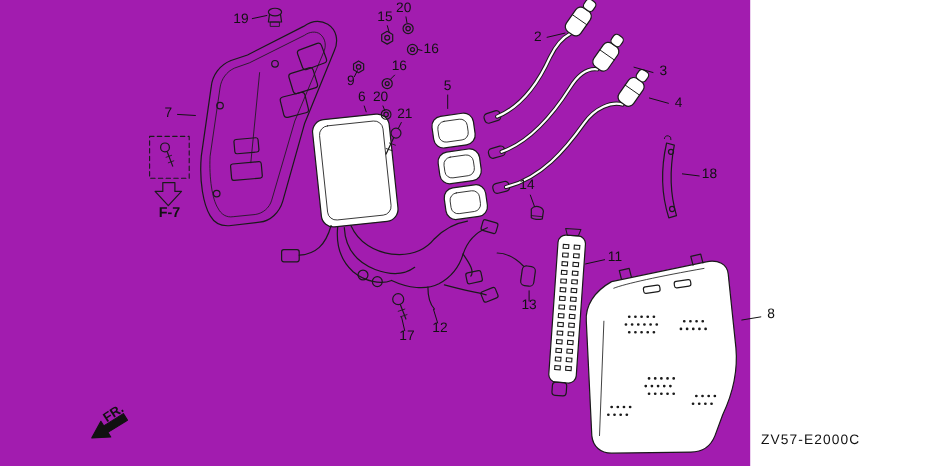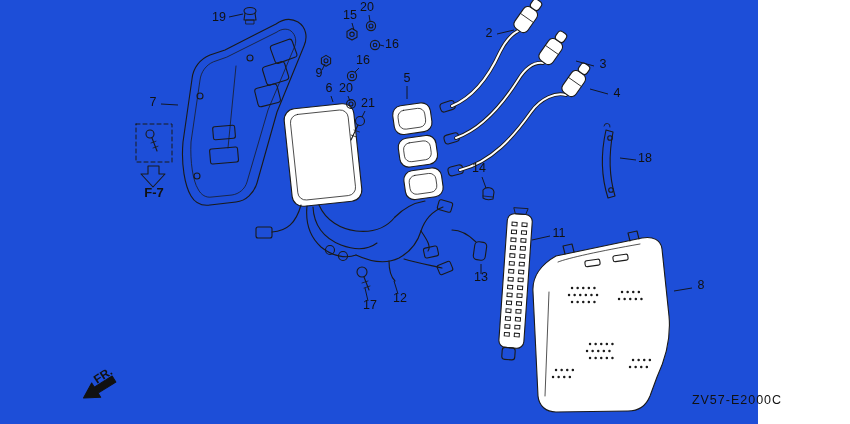--- a/index.html
+++ b/index.html
@@ -1,17 +1,17 @@
 <!DOCTYPE html>
 <html><head>
 <meta charset="utf-8">
 <style>
   html,body{margin:0;padding:0;}
   body{background:#fff;width:850px;height:424px;overflow:hidden;}
-  .stage{position:relative;width:758px;height:424px;background:#1d4ed8;font-family:"Liberation Sans",sans-serif;}
+  .stage{position:relative;width:682px;height:424px;background:#a21caf;font-family:"Liberation Sans",sans-serif;}
   .stage svg{display:block;}
   .callout{font-family:"Liberation Sans",sans-serif;font-size:12.5px;fill:#111;text-anchor:middle;}
   .leader{stroke:#111;stroke-width:0.9;}
   .ref{font-family:"Liberation Sans",sans-serif;font-weight:700;font-size:13px;fill:#111;text-anchor:middle;}
   .front-text{font-family:"Liberation Sans",sans-serif;font-weight:700;font-size:12px;fill:#111;}
   .code{font-family:"Liberation Sans",sans-serif;font-size:12.5px;fill:#111;letter-spacing:1px;text-anchor:middle;}
 </style>
 </head>
 <body>
 

